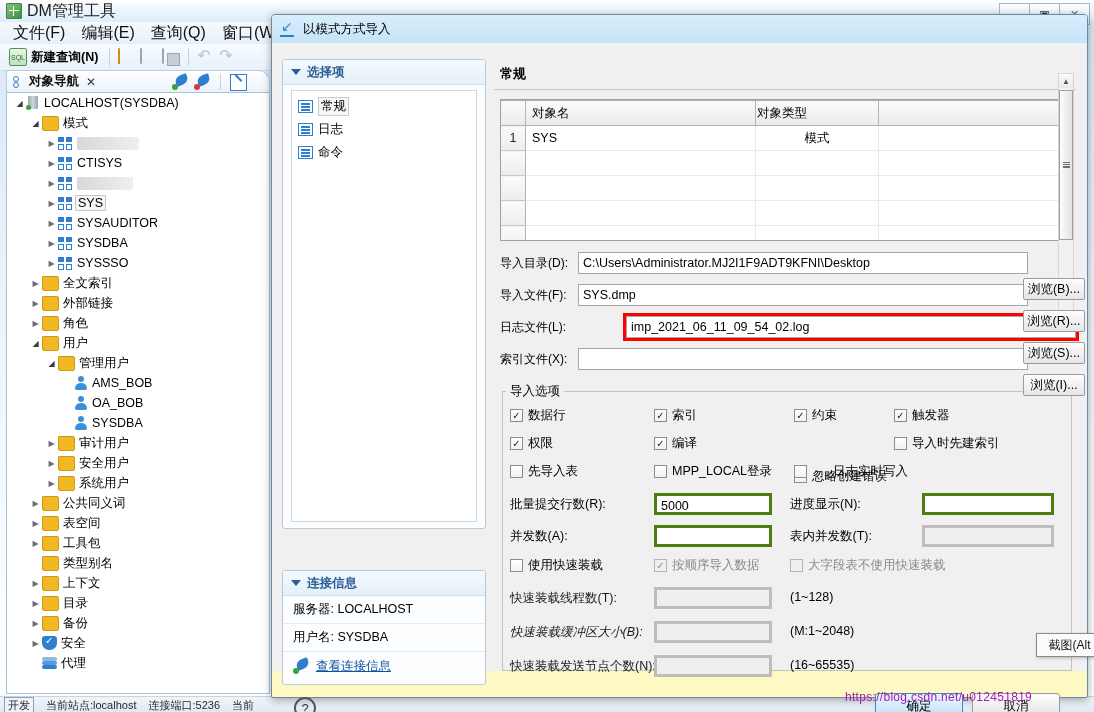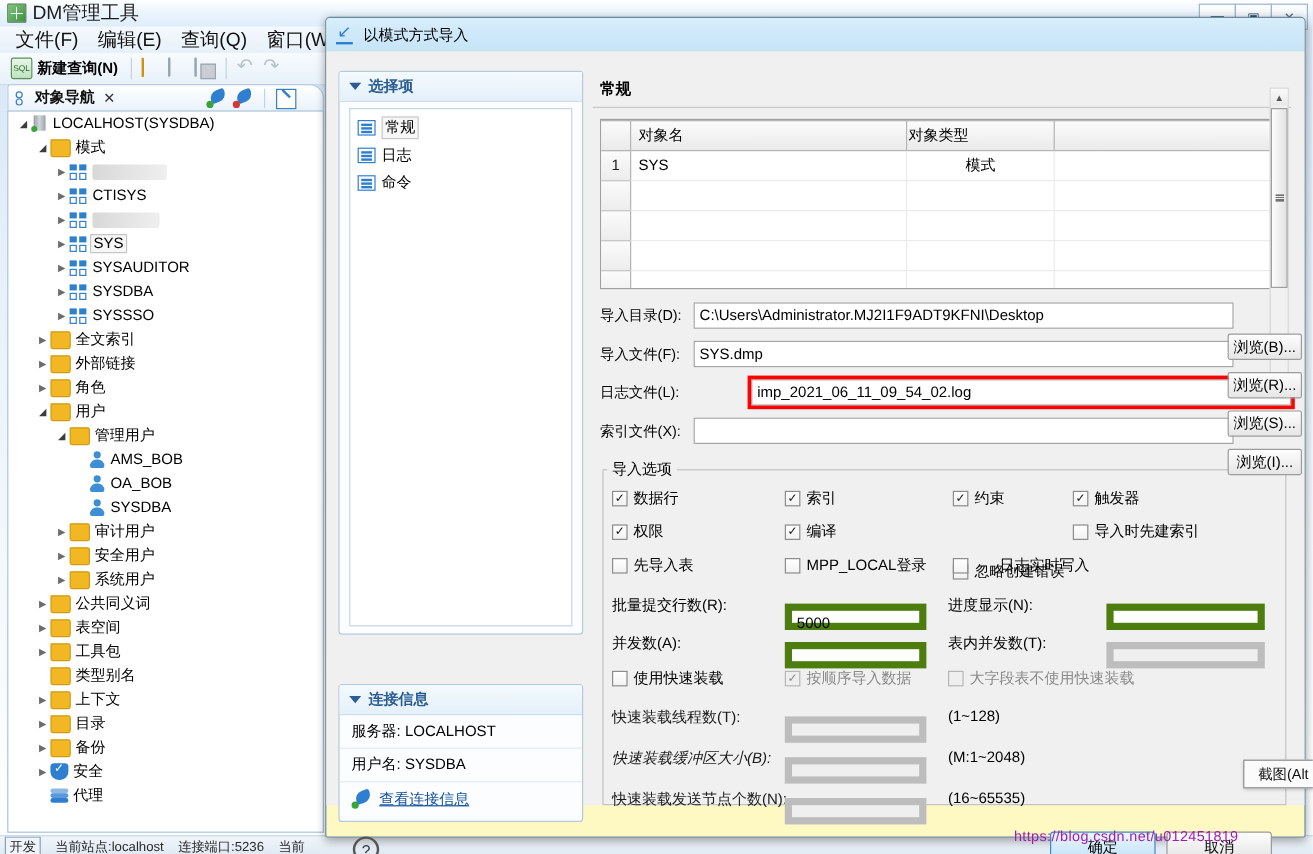--- a/index.html
+++ b/index.html
@@ -184,22 +184,22 @@
   #imp-group{position:absolute;left:6px;top:332px;width:570px;height:280px;
     border:1px solid #c3c3c3;box-sizing:border-box;}
   #imp-legend{position:absolute;left:12px;top:324px;background:#f0f0f0;padding:0 4px;font-size:12.5px;}
   .cb{width:13px;height:13px;border:1px solid #8d8d8d;background:linear-gradient(to bottom,#fff,#f2f2f2);
     display:inline-flex;align-items:center;justify-content:center;box-sizing:border-box;
     font-size:10px;color:#1a1a1a;flex:0 0 13px;line-height:1;}
   .cb.dis{background:#efefef;border-color:#b6b6b6;color:#8a8a8a;}
   .cbrow{position:absolute;display:flex;align-items:center;gap:5px;font-size:12.5px;white-space:nowrap;}
   .cbrow.dis{color:#8a8a8a;}
   .fld-label{position:absolute;font-size:12.5px;white-space:nowrap;}
-  .fld{position:absolute;height:22px;border:6px solid #4d7c0f;background:#fff;box-sizing:border-box;
-    padding:0 4px;font-size:12.5px;line-height:20px;margin-top:10px;}
+  .fld{position:absolute;height:22px;border:3px solid #4d7c0f;background:#fff;box-sizing:border-box;
+    padding:0 4px;font-size:12.5px;line-height:20px;}
   .fld.dis{background:#efefef;border-color:#bdbdbd;}
   .hint{position:absolute;font-size:12.5px;white-space:nowrap;}
 
   
   #opt-scroll{position:absolute;right:2px;top:14px;width:16px;height:252px;background:#f1f1f1;border:1px solid #d6d6d6;box-sizing:border-box;}
   .sc-arrow{width:14px;height:14px;display:flex;align-items:center;justify-content:center;font-size:8px;color:#555;
     background:linear-gradient(to bottom,#fafafa,#e9e9e9);}
   #sc-thumb{position:absolute;left:0;top:16px;width:14px;height:150px;
     background:linear-gradient(to right,#fdfdfd,#e2e2e2);border:1px solid #9f9f9f;box-sizing:border-box;
     display:flex;align-items:center;justify-content:center;}

